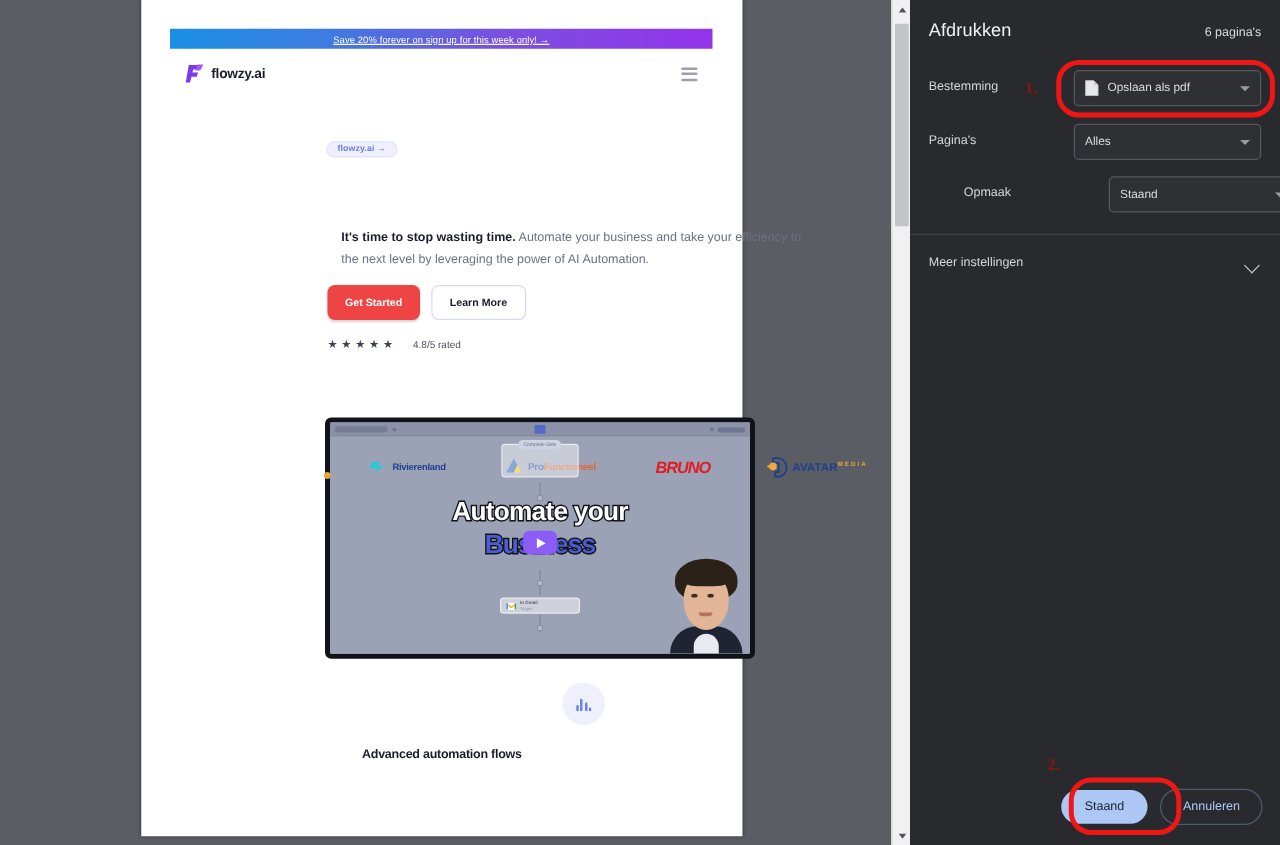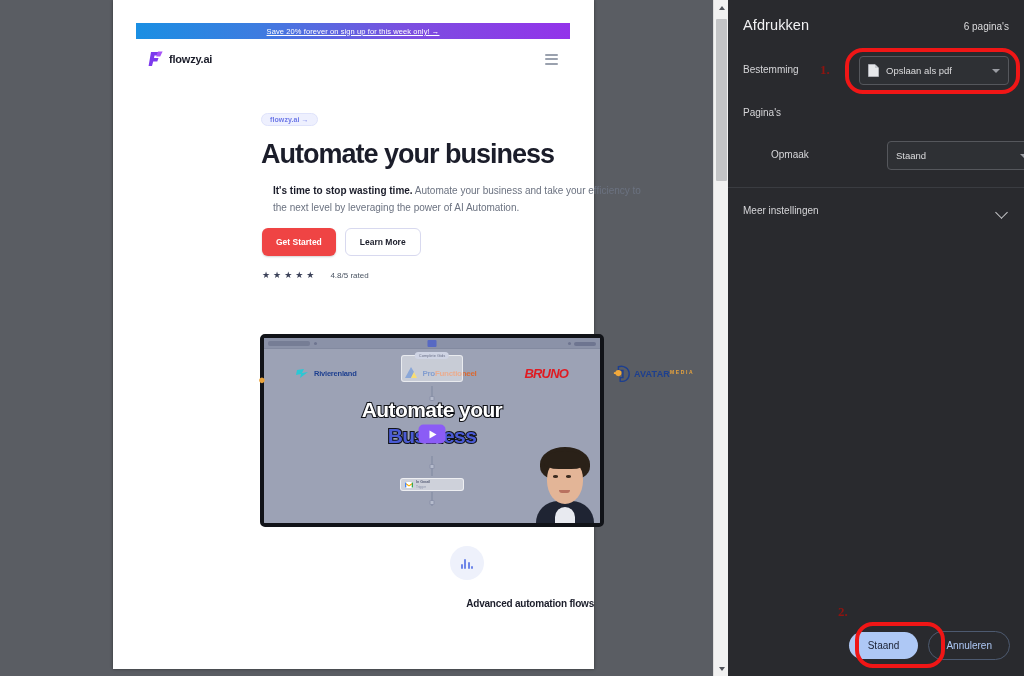--- a/index.html
+++ b/index.html
@@ -196,21 +196,21 @@
 
   
   .feature-icon {
     position: absolute; left: 337px; top: 546px; width: 34px; height: 34px;
     border-radius: 50%; background: #eef1fb;
     display: flex; align-items: center; justify-content: center;
   }
   .bars { display: flex; align-items: flex-end; gap: 1.5px; height: 11px; }
   .bars i { display: block; width: 2px; background: #6d85e8; border-radius: 1px; }
   .feature-title {
-    position: absolute; left: 0; right: 0; top: 598px; text-align: right;
+    position: absolute; left: 0; right: 0; top: 598px; text-align: center;
     font-size: 10px; font-weight: bold; color: #1b1d2a; letter-spacing: -.2px;
   }
 
   
   .scrollbar {
     position: absolute; left: 713px; top: 0; width: 15px; height: 676px;
     background: #f1f1f1; border-left: 1px solid #dcdcdc;
   }
   .sb-arrow { position: absolute; left: 0; width: 15px; height: 15px; display:flex;align-items:center;justify-content:center; cursor:pointer;}
   .sb-arrow.up { top: 0; } .sb-arrow.down { bottom: 0; }
@@ -308,21 +308,20 @@
         </div>
         <div class="hamburger">
           <i></i>
             <i></i>
             <i></i>
         </div>
       </div>
 
       <div class="pill">flowzy.ai →</div>
 
-      <h1 class="hero-title">Automate your business</h1>
       <p class="hero-sub">
         <b>It's time to stop wasting time.</b><span> Automate your business and take your efficiency to the next level by leveraging the power of AI Automation.</span>
       </p>
 
       <div class="hero-btns">
         <button class="btn-primary">Get Started</button>
         <button class="btn-outline">Learn More</button>
       </div>
 
       <div class="rating">
@@ -461,20 +460,24 @@
           <path d="M0.5 0.5 H7 L10.5 4 V12.5 H0.5 Z" fill="#e6e7ea" stroke="#b9bbc1" stroke-width="0.8"></path>
           <path d="M7 0.5 V4 H10.5" fill="#c7c9cf"></path>
         </svg>
         <span class="val">Opslaan als pdf</span>
         <span class="caret"></span>
       </div>
     </div>
 
     <div class="row" style="top:99px;">
       <span class="row-label">Pagina's</span>
+      <div class="select">
+        <span class="val">Alles</span>
+        <span class="caret"></span>
+      </div>
     </div>
 
     <div class="row" style="top:141px;margin-left:28px;">
       <span class="row-label">Opmaak</span>
       <div class="select">
         <span class="val">Staand</span>
         <span class="caret"></span>
       </div>
     </div>
 

